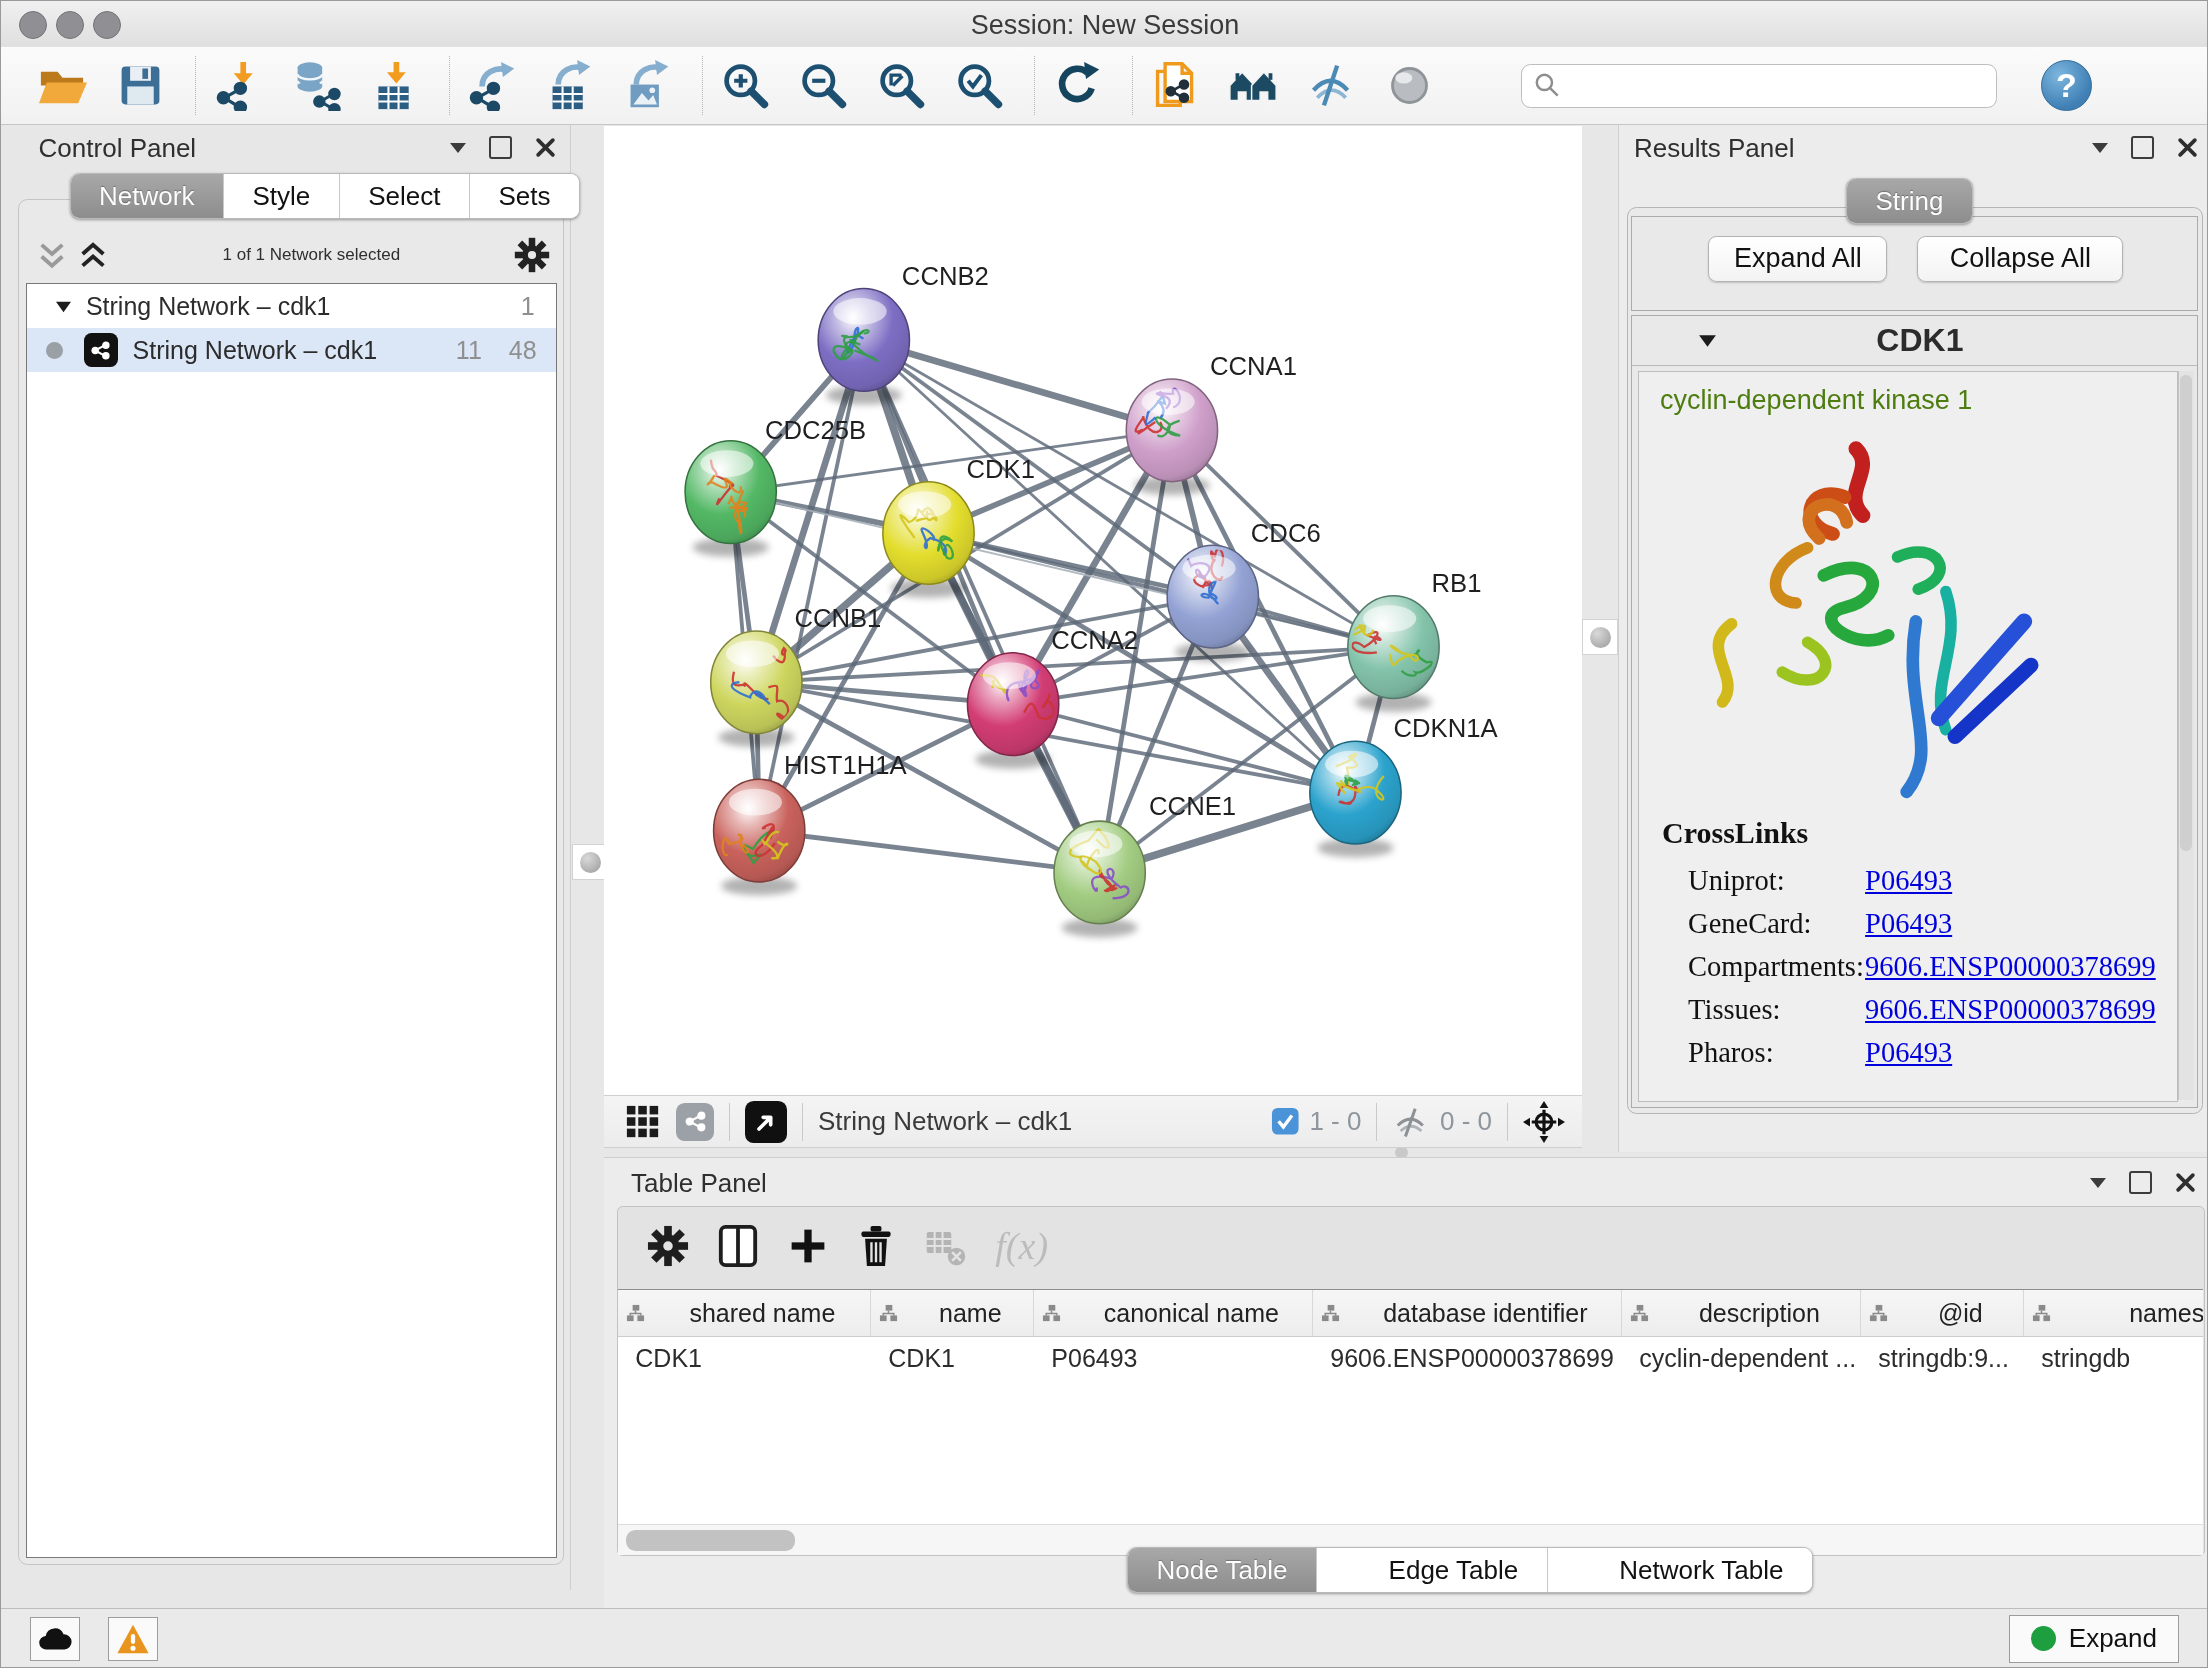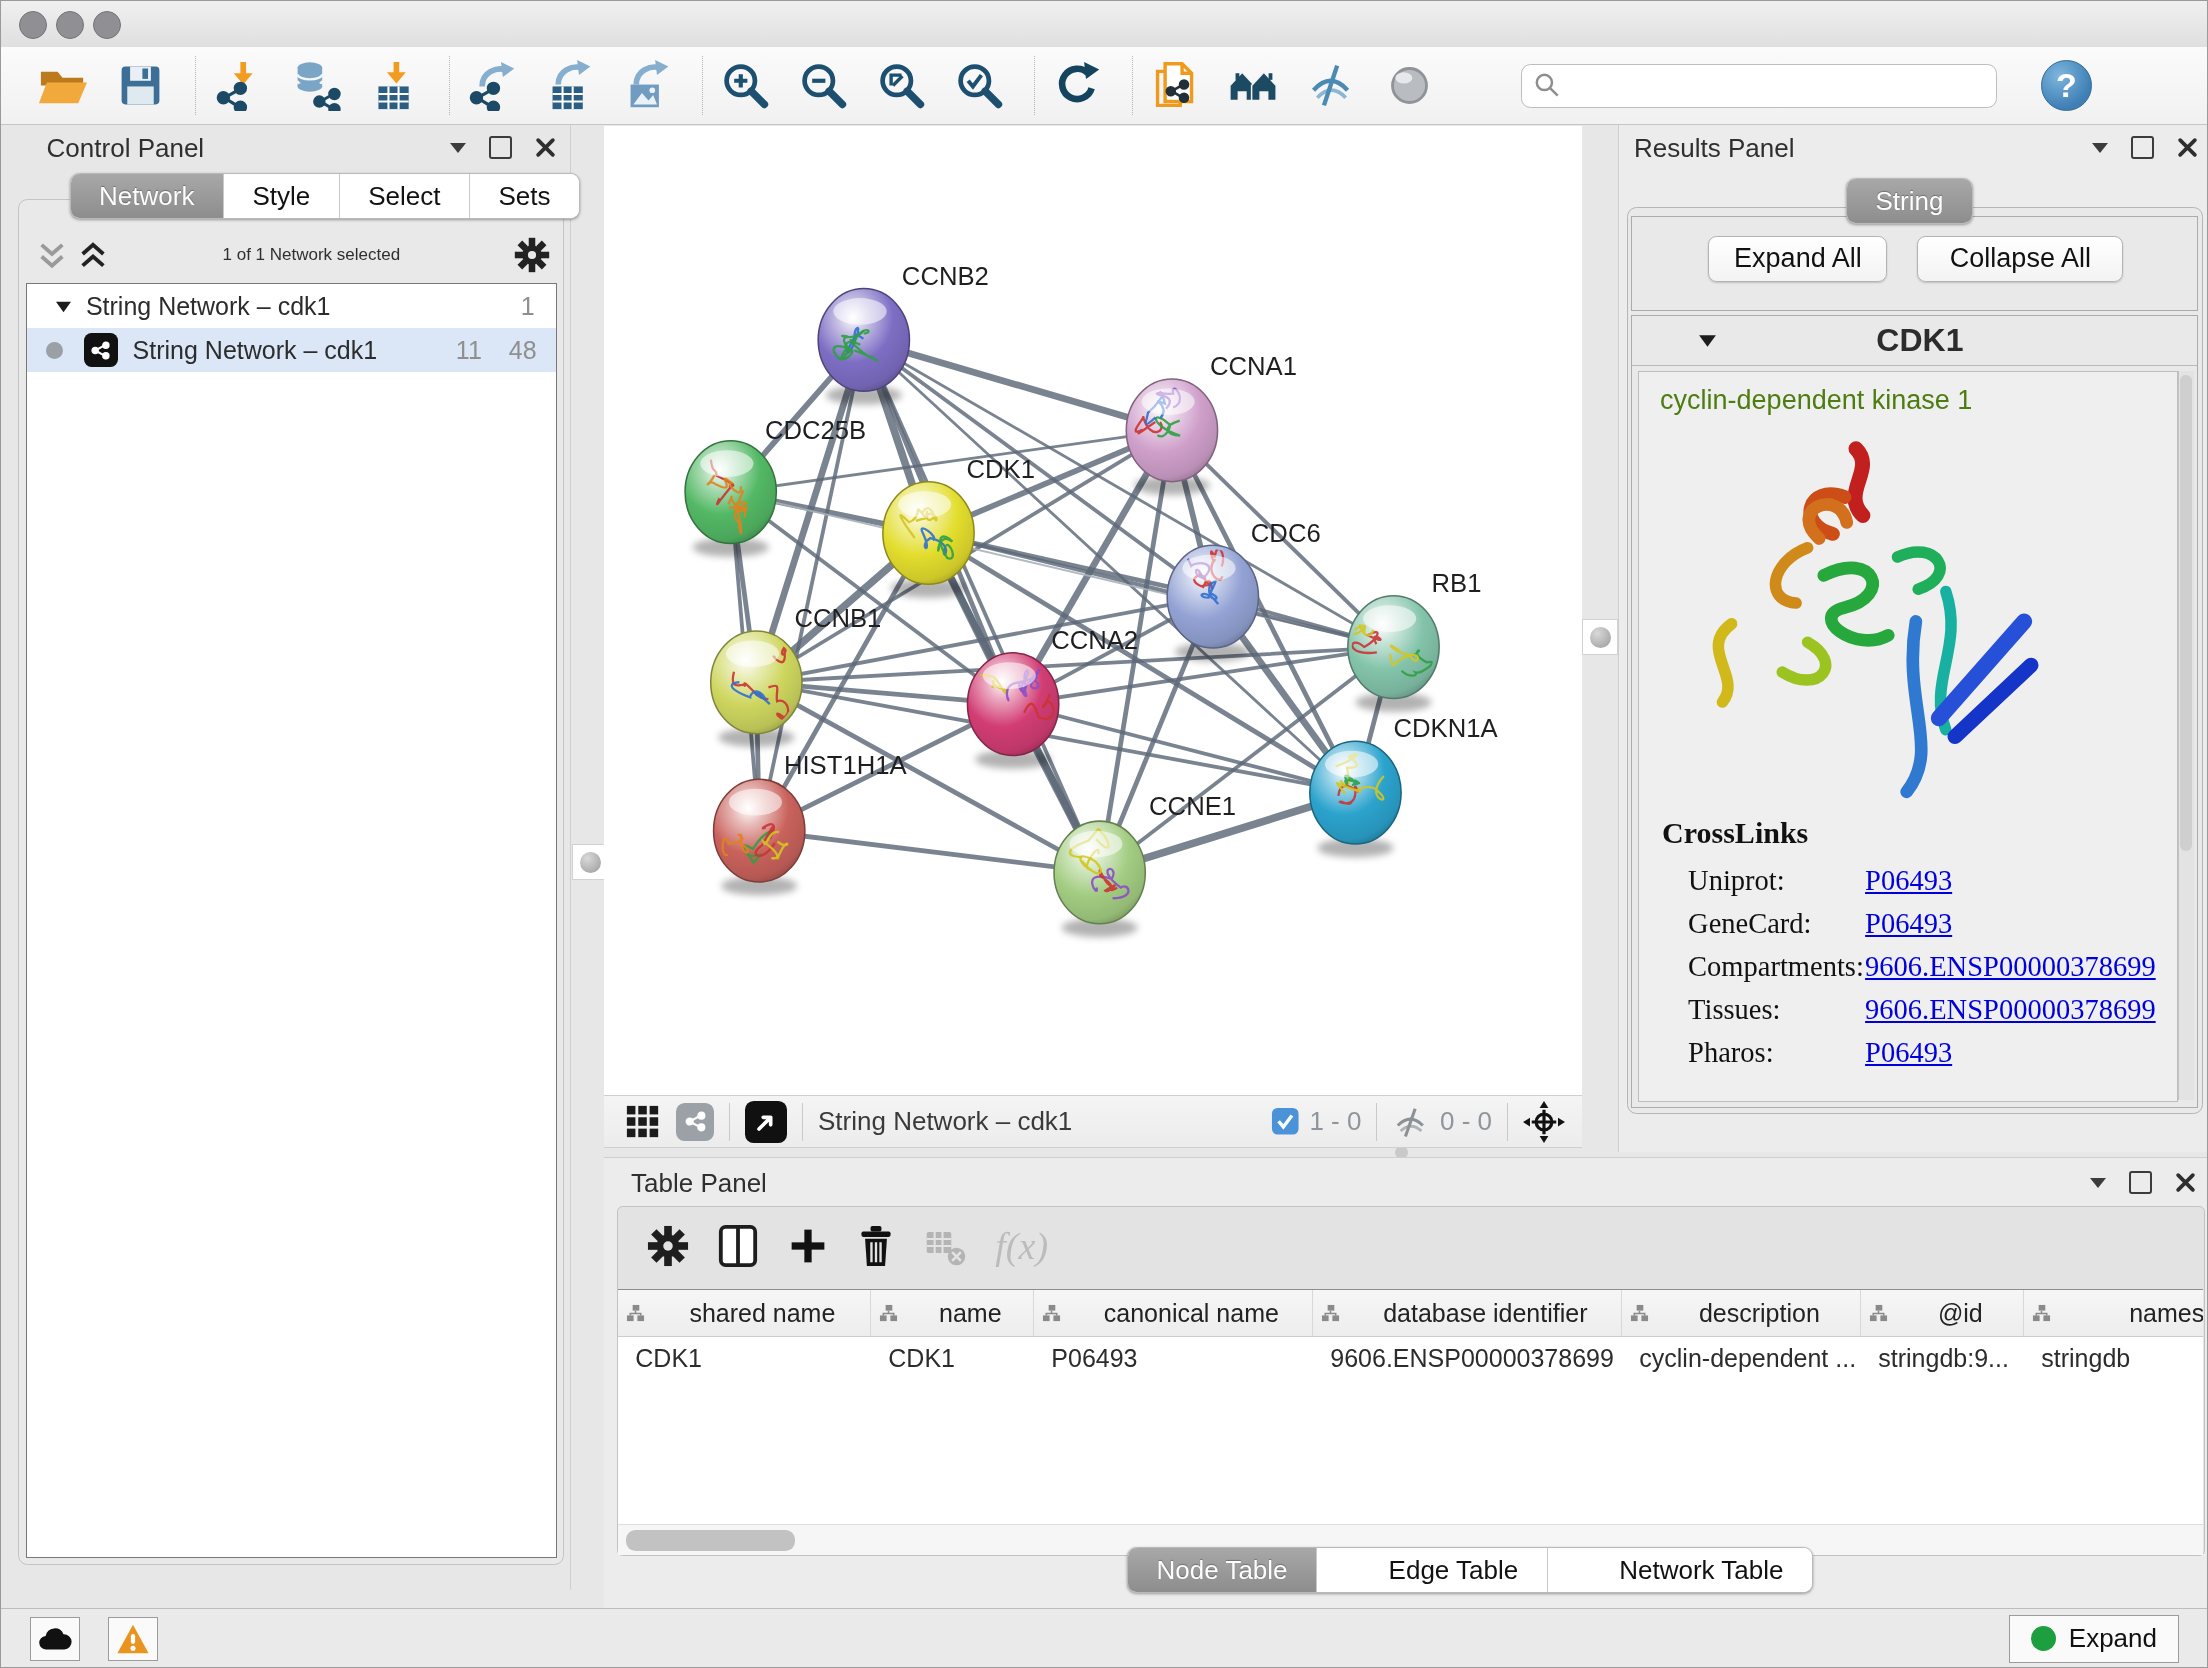--- a/index.html
+++ b/index.html
@@ -96,20 +96,21 @@
 </style>
 </head>
 <body>
 
 <div id="app">
 
   <div class="abs titlebar">
     <span class="tl" style="left:18px"></span>
     <span class="tl" style="left:55px"></span>
     <span class="tl" style="left:92px"></span>
+    <div class="win-title">Session: New Session</div>
   </div>
 
   <div class="abs toolbar">
     <button class="tbtn">
       <svg width="53" height="53" viewBox="0 0 54 54">
         <path d="M5 13 h17 l5 6 h21 v8 H5z" fill="#bd7a1d"></path>
         <path d="M11 24 h41 l-9 21 H3z" fill="#f2a93c"></path>
       </svg>
     </button>
     <button class="tbtn">
@@ -268,21 +269,21 @@
       <svg width="28.5" height="28.5" viewBox="0 0 30 30">
         <circle cx="12" cy="12" r="8" stroke="#8e8e8e" stroke-width="2.6" fill="none"></circle>
         <line x1="18" y1="18" x2="26" y2="26" stroke="#8e8e8e" stroke-width="2.6"></line>
       </svg>
       <input placeholder="" style="">
     </div>
     <div class="helpbtn">?</div>
   </div>
 
   <div class="abs" style="left:7.6px;top:124px;width:561px;height:1465px;border-right:1px solid #cfcfcf;">
-    <div class="abs panel-title" style="left:38px;top:7.6px;">Control Panel</div>
+    <div class="abs panel-title" style="left:30px;top:7.6px;">Control Panel</div>
     <div class="ph-icons" style="right:13.3px;top:11.4px;">
       <span class="tri-down"></span>
       <span class="floatsq"></span>
       <svg width="21" height="21" viewBox="0 0 20 20">
         <path d="M3 3 L17 17 M17 3 L3 17" stroke="#2e2e2e" stroke-width="3.6" stroke-linecap="round"></path>
       </svg>
     </div>
     <div class="abs groupbox" style="left:9.5px;top:74px;width:544px;height:1364px;"></div>
     <div class="abs tab-group" style="left:61px;top:48px;">
       <div class="tab selected">Network</div>

